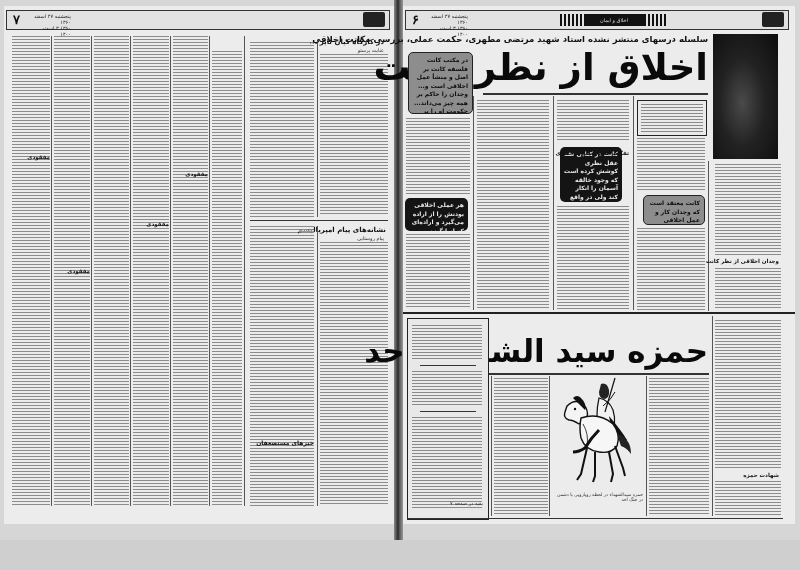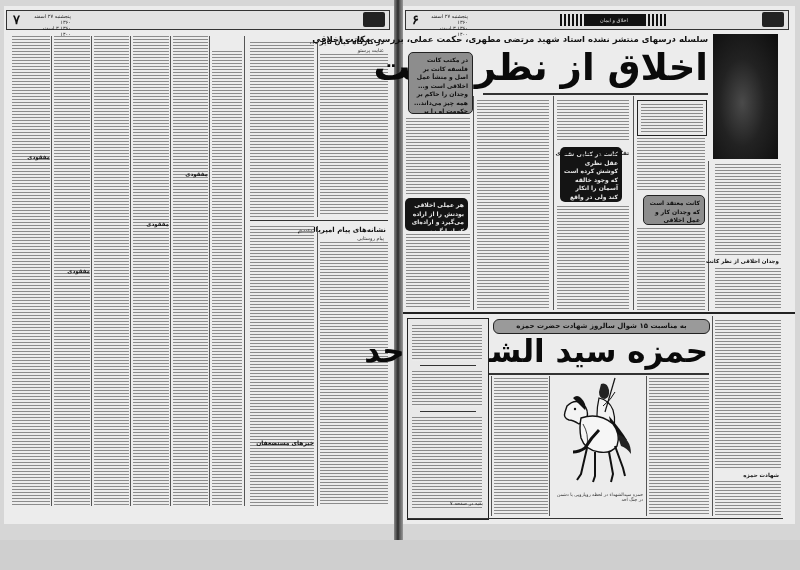--- a/index.html
+++ b/index.html
@@ -122,21 +122,20 @@
     <div class="col txt" style="left:234px;top:132px;width:68px;height:54px;"></div>
     <div class="col txt" style="left:234px;top:222px;width:68px;height:82px;"></div>
     <div class="rule-v" style="left:305px;top:155px;height:150px;"></div>
 
     <div class="col txt" style="left:312px;top:158px;width:66px;height:92px;"></div>
     <div class="head-sm" style="left:312px;top:252px;width:64px;font-size:5.5px;">وجدان اخلاقی از نظر کانت</div>
     <div class="col txt" style="left:312px;top:262px;width:66px;height:42px;"></div>
 
     <div class="rule-h" style="left:0px;top:306px;width:392px;height:2px;background:#222;"></div>
 
-    <div class="banner" style="left:90px;top:313px;width:215px;height:13px;line-height:13px;">به مناسبت ۱۵ شوال سالروز شهادت حضرت حمزه</div>
     <div class="headline" style="left:80px;width:225px;top:326px;font-size:31px;line-height:38px;">حمزه سید الشهداء احد</div>
     <div class="rule-h" style="left:84px;top:367px;width:222px;height:2px;"></div>
 
     <div class="box" style="left:4px;top:312px;width:80px;height:200px;">
       <div class="col txt" style="left:4px;top:6px;width:70px;height:36px;"></div>
       <div class="rule-h" style="left:12px;top:46px;width:56px;"></div>
       <div class="col txt" style="left:4px;top:52px;width:70px;height:36px;"></div>
       <div class="rule-h" style="left:12px;top:92px;width:56px;"></div>
       <div class="col txt" style="left:4px;top:98px;width:70px;height:92px;"></div>
     </div>

